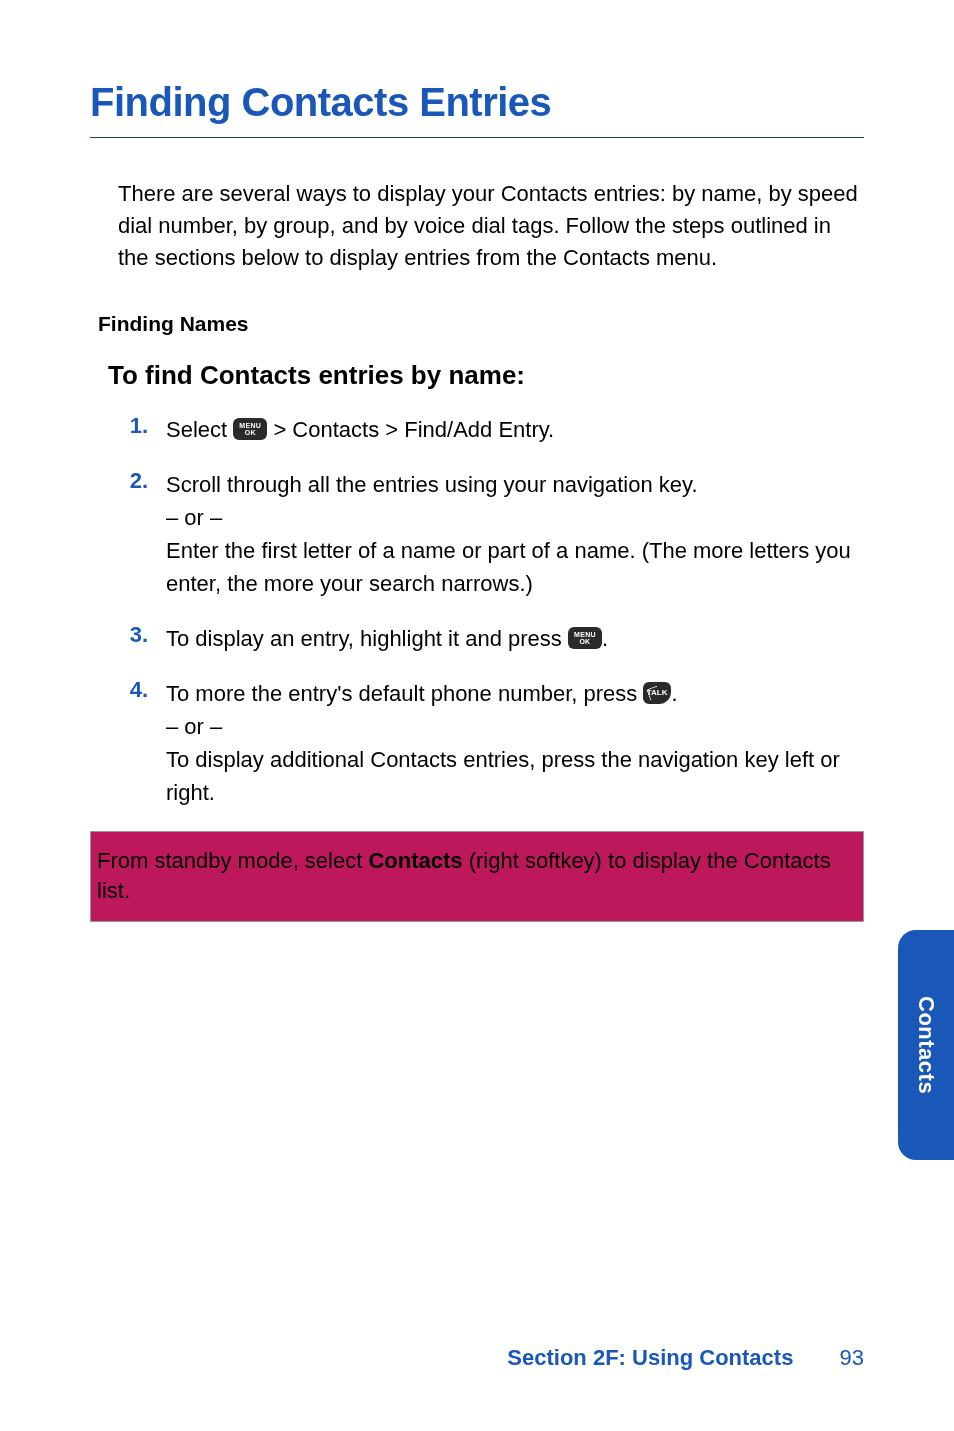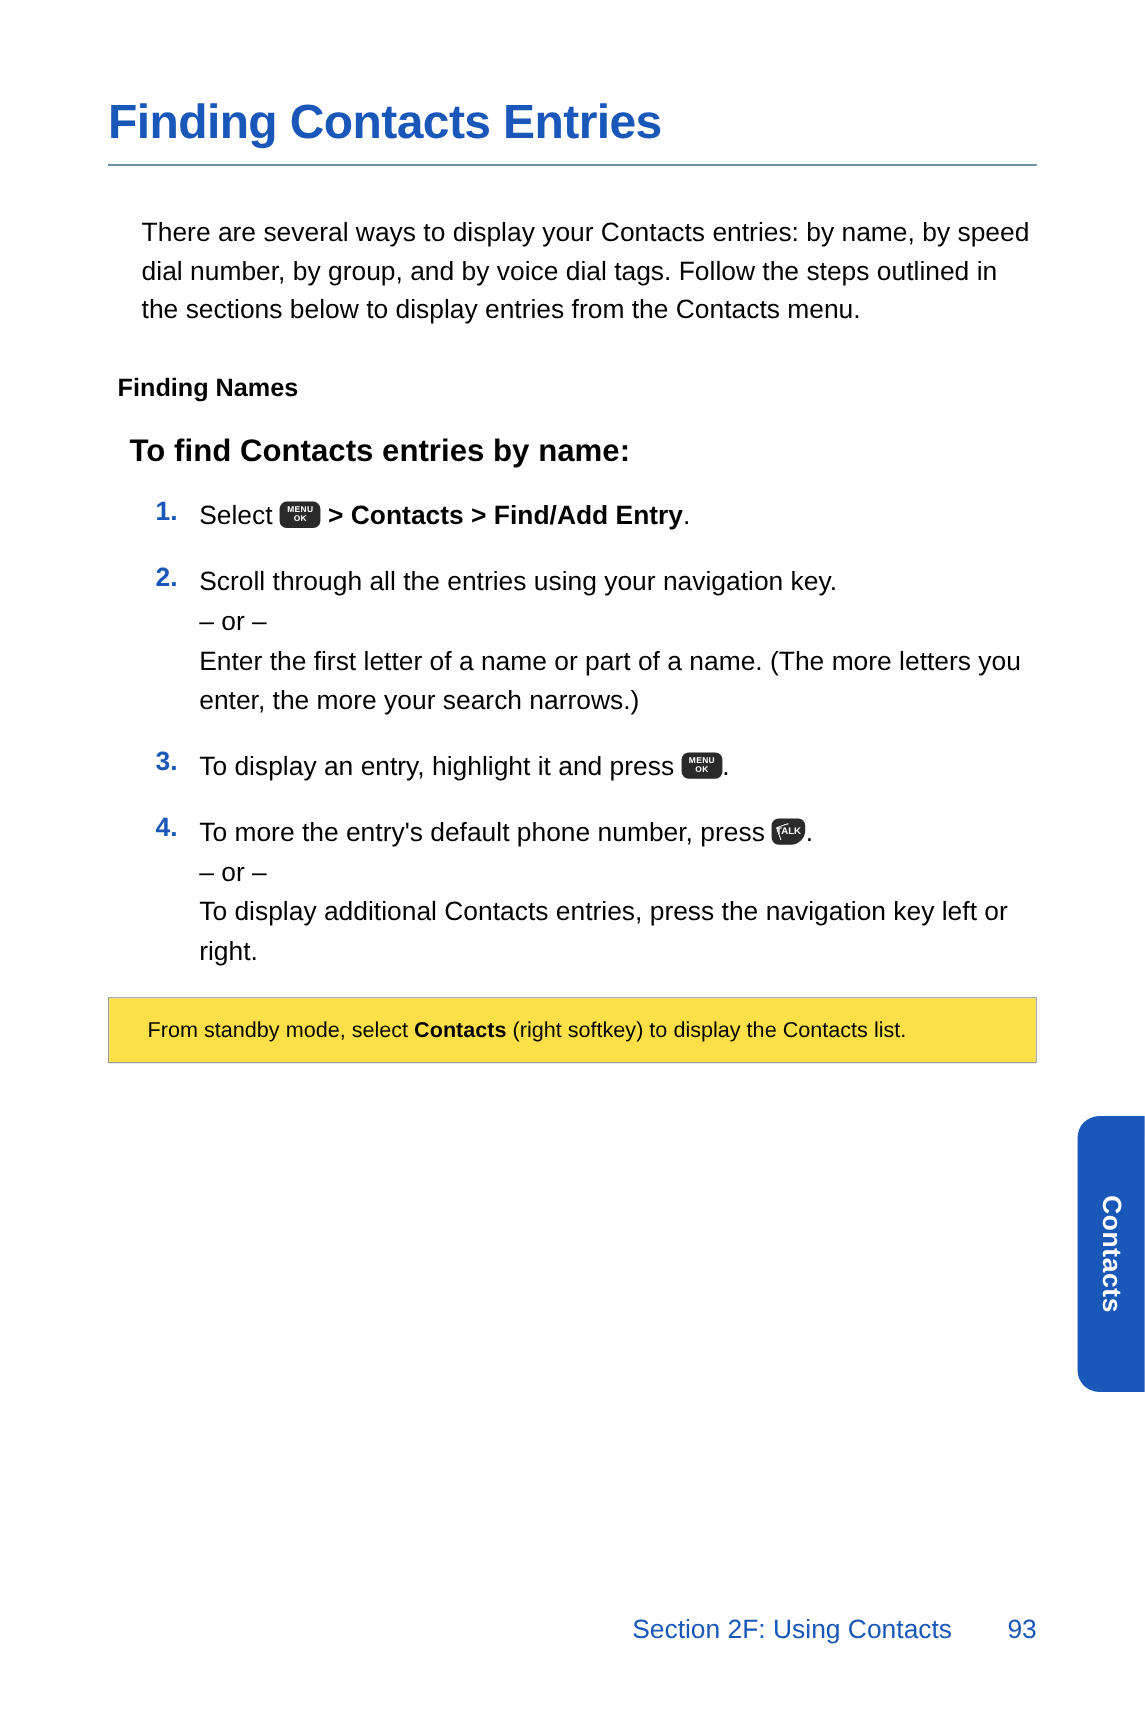--- a/index.html
+++ b/index.html
@@ -6,21 +6,21 @@
   html, body { width: 954px; height: 1431px; background: #fff; font-family: Arial, Helvetica, sans-serif; color: #000; }
   .page { position: relative; width: 954px; height: 1431px; padding: 80px 90px 60px 90px; }
   .h1 { color: #1957b8; font-size: 40px; font-weight: bold; letter-spacing: -0.5px; font-stretch: condensed; border-bottom: 1px solid #0c4a6e; padding-bottom: 12px; margin-bottom: 40px; }
   .intro { font-size: 22px; line-height: 1.45; margin-left: 28px; margin-bottom: 38px; font-stretch: condensed; }
   .h2 { font-size: 21px; font-weight: bold; margin-left: 8px; margin-bottom: 24px; font-stretch: condensed; }
   .h3 { font-size: 26px; font-weight: bold; margin-left: 18px; margin-bottom: 22px; font-stretch: condensed; }
   .steps { margin-left: 32px; }
   .step { display: flex; margin-bottom: 22px; font-stretch: condensed; }
   .num { color: #1957b8; font-weight: bold; font-size: 22px; width: 44px; flex-shrink: 0; text-align: right; padding-right: 18px; }
   .body { font-size: 22px; line-height: 1.5; }
-  .body b { font-weight: bold; }
+  .body b { font-weight: normal; }
   .or { letter-spacing: 0; }
   .icon-menu {
     display: inline-flex; align-items: center; justify-content: center;
     width: 34px; height: 22px; background: #2a2a2a; color: #fff;
     border-radius: 6px; font-size: 7px; font-weight: bold; line-height: 1;
     flex-direction: column; vertical-align: middle; position: relative; top: -2px;
     font-family: Arial, sans-serif;
     font-stretch: normal;
   }
   .icon-menu .l1 { font-size: 7px; letter-spacing: 0.3px; }
@@ -33,29 +33,29 @@
     font-family: Arial, sans-serif;
     font-stretch: normal;
   }
   .icon-talk::before {
     content: ""; position: absolute; left: 5px; top: 5px; width: 10px; height: 10px;
     border: 1.5px solid #fff; border-radius: 3px 3px 3px 0; transform: rotate(-20deg);
     border-bottom-color: transparent; border-right-color: transparent;
   }
   .shortcut-box { display: flex; border: 1px solid #999; margin-left: 0; margin-top: 8px; font-stretch: condensed; }
   .shortcut-label { background: #1957b8; color: #fff; font-weight: bold; font-size: 21px; padding: 16px 14px; width: 128px; flex-shrink: 0; }
-  .shortcut-body { background: #fde047; font-size: 18px; line-height: 1.4; padding: 14px 32px; flex: 1; }
+  .shortcut-body { background: #be185d; font-size: 22px; line-height: 1.4; padding: 14px 6px; flex: 1; }
   .side-tab {
     position: absolute; right: 0; top: 930px; width: 56px; height: 230px;
     background: #1957b8; color: #fff; border-radius: 18px 0 0 18px;
     display: flex; align-items: center; justify-content: center;
   }
   .side-tab span { writing-mode: vertical-rl; font-weight: bold; font-size: 22px; letter-spacing: 0.5px; font-stretch: condensed; }
   .footer { position: absolute; bottom: 60px; left: 0; right: 90px; text-align: right; font-size: 22px; font-stretch: condensed; }
-  .footer .sec { color: #1957b8; font-weight: normal; margin-right: 40px; }
+  .footer .sec { color: #1957b8; font-weight: bold; margin-right: 40px; }
   .footer .pg { color: #1957b8; font-weight: normal; }
 </style>
 </head>
 <body>
 
 <div class="page">
 
   <h1 class="h1">Finding Contacts Entries</h1>
 
   <p class="intro">There are several ways to display your Contacts entries: by name, by speed dial number, by group, and by voice dial tags. Follow the steps outlined in the sections below to display entries from the Contacts menu.</p>

